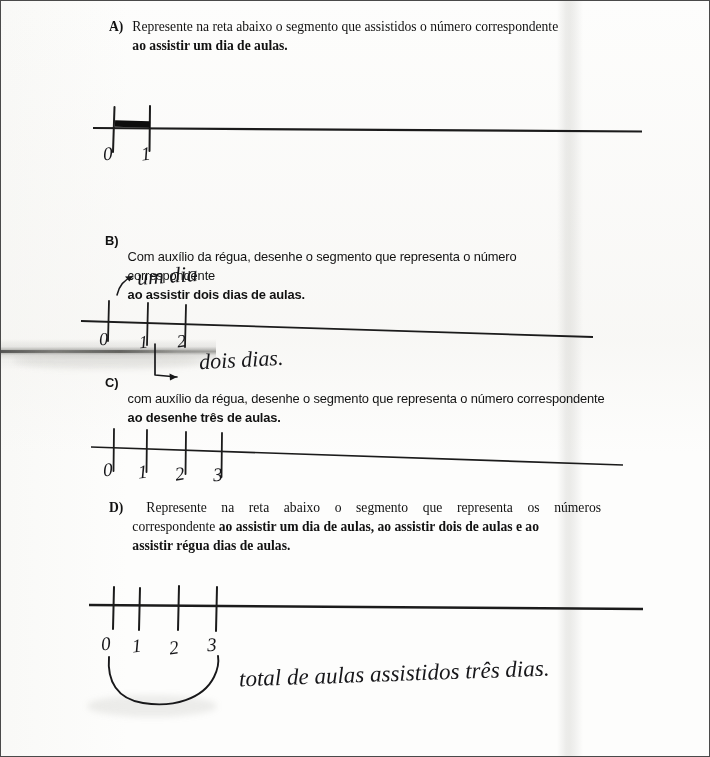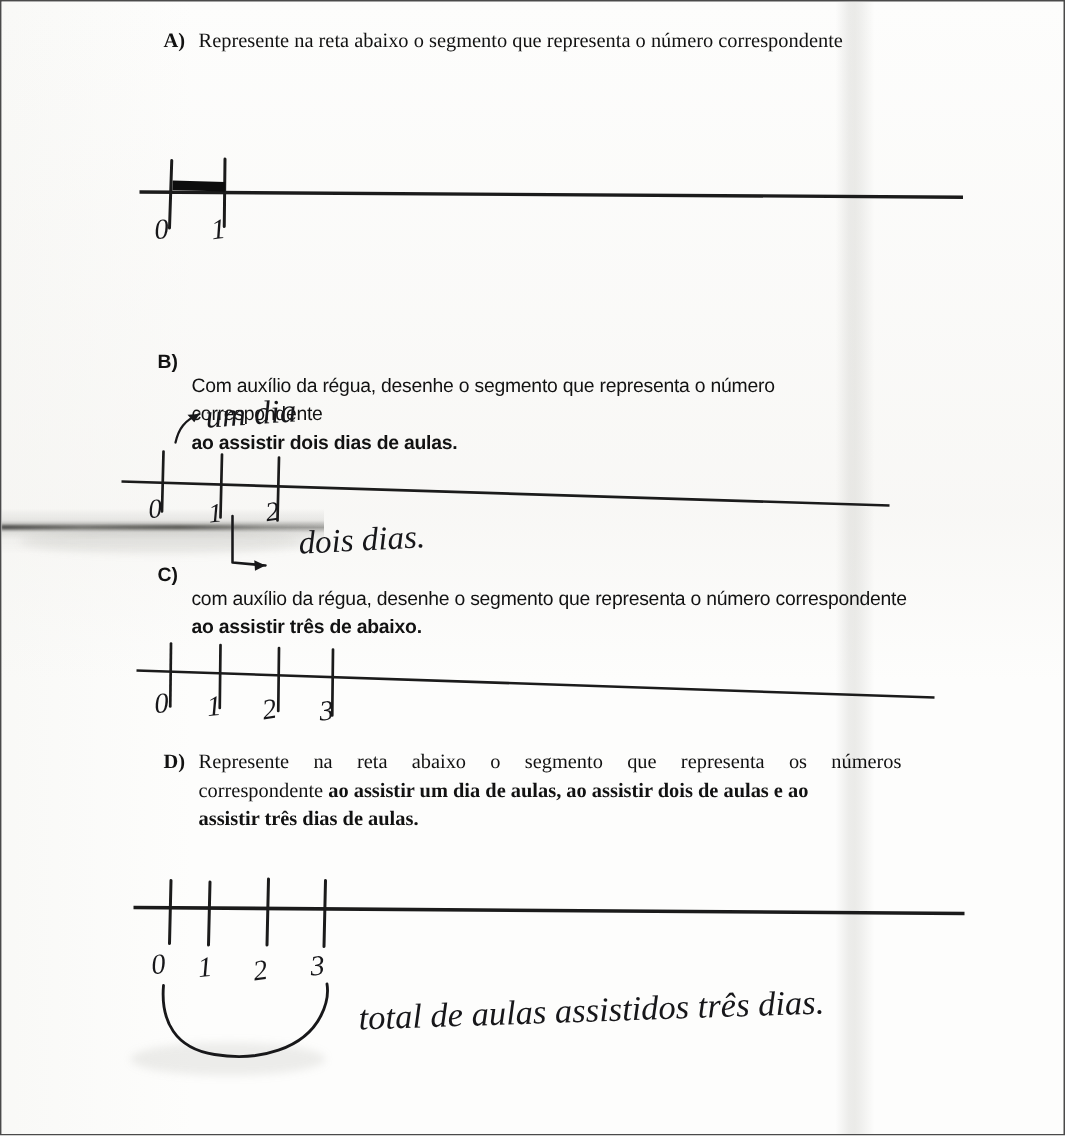--- a/index.html
+++ b/index.html
@@ -137,21 +137,24 @@
   <div class="paper-tint"></div>
   <div class="fold-vert" style="left:556px;"></div>
   <div class="fold-tear" style="top:338px;"></div>
   <div class="smudge" style="left:12px; top:352px; width:190px; height:16px;"></div>
   <div class="smudge" style="left:86px; top:694px; width:130px; height:22px;"></div>
 
   <div class="question serif" style="left:108px; top:16px; width:492px;">
     <span class="q-letter">A)</span>
     <span class="q-body">
       <span class="q-line">
-        <span>Represente na reta abaixo o segmento que representa o número correspondente</span>
+        <span>Represente na reta abaixo o segmento que assistidos o número correspondente</span>
+      </span>
+      <span class="q-line">
+        <b>ao assistir um dia de aulas.</b>
       </span>
     </span>
   </div>
 
   <div class="figure" style="left:80px; top:92px; width:580px; height:85px;">
     <svg width="580" height="85" viewBox="0 0 580 85">
       <path class="axis" d="M12 35 L561 38.5" stroke-width="2.2"></path>
       <path class="tick" d="M33.5 14 L32 59" stroke-width="2"></path>
       <path class="tick" d="M69 13 L68.5 58" stroke-width="2"></path>
       <path class="seg-bold" d="M34 30.5 L69 31.5" stroke-width="6.5"></path>
@@ -192,21 +195,21 @@
     <span class="hw" style="left:126px; top:82px; font-size:22px; transform:rotate(-3deg);">dois dias.</span>
   </div>
 
   <div class="question sans" style="left:104px; top:372px; width:500px;">
     <span class="q-letter">C)</span>
     <span class="q-body">
       <span class="q-line">
         <span>com auxílio da régua, desenhe o segmento que representa o número correspondente</span>
       </span>
       <span class="q-line">
-        <b>ao assistir três de abaixo.</b>
+        <b>ao desenhe três de aulas.</b>
       </span>
     </span>
   </div>
 
   <div class="figure" style="left:80px; top:420px; width:570px; height:80px;">
     <svg width="570" height="80" viewBox="0 0 570 80">
       <path class="axis" d="M10 26 L542 44" stroke-width="1.7"></path>
       <path class="tick" d="M33 8 L32.5 50" stroke-width="1.8"></path>
       <path class="tick" d="M66 9 L65.5 51" stroke-width="1.8"></path>
       <path class="tick" d="M105 11 L104.5 53" stroke-width="1.8"></path>
@@ -214,28 +217,28 @@
     </svg>
     <span class="hw" style="left:22px; top:38px; font-size:19px; transform:rotate(-4deg);">0</span>
     <span class="hw" style="left:57px; top:40px; font-size:19px; transform:rotate(-5deg);">1</span>
     <span class="hw" style="left:94px; top:42px; font-size:19px; transform:rotate(-9deg);">2</span>
     <span class="hw" style="left:132px; top:43px; font-size:19px; transform:rotate(-4deg);">3</span>
   </div>
 
   <div class="question serif" style="left:108px; top:497px; width:492px;">
     <span class="q-letter">D)</span>
     <span class="q-body">
-      <span class="q-line" style="text-align:justify; text-align-last:justify;">
+      <span class="q-line" style="text-align:justify; text-align-last:justify;margin-left:14px;">
         <span>Represente na reta abaixo o segmento que representa os números</span>
       </span>
       <span class="q-line">
         <span>correspondente </span><b>ao assistir um dia de aulas, ao assistir dois de aulas e ao</b>
       </span>
       <span class="q-line">
-        <b>assistir três dias de aulas.</b>
+        <b>assistir régua dias de aulas.</b>
       </span>
     </span>
   </div>
 
   <div class="figure" style="left:80px; top:580px; width:580px; height:140px;">
     <svg width="580" height="140" viewBox="0 0 580 140">
       <path class="axis" d="M8 24 L562 28" stroke-width="2.4"></path>
       <path class="tick" d="M33 6 L32 48" stroke-width="2"></path>
       <path class="tick" d="M59 7 L58 49" stroke-width="2"></path>
       <path class="tick" d="M98 5 L97 49" stroke-width="2"></path>

